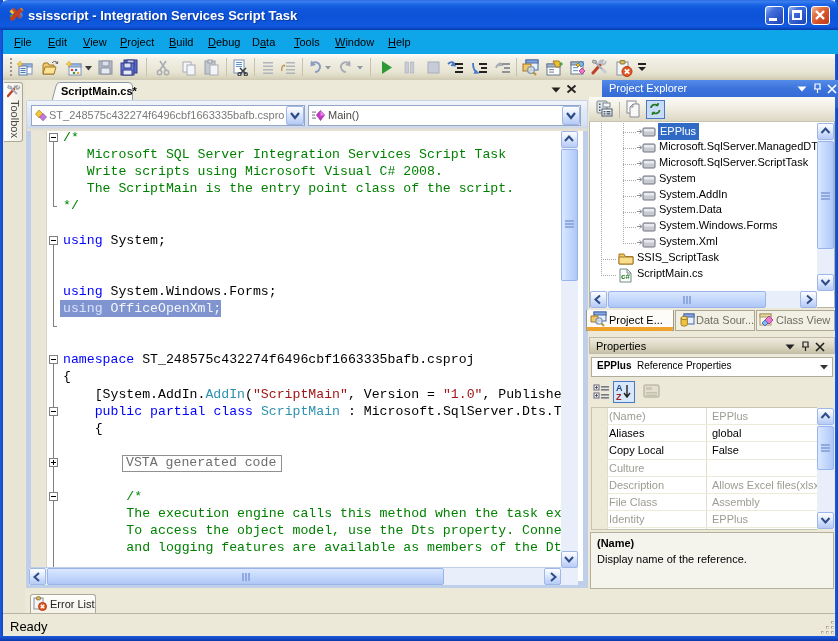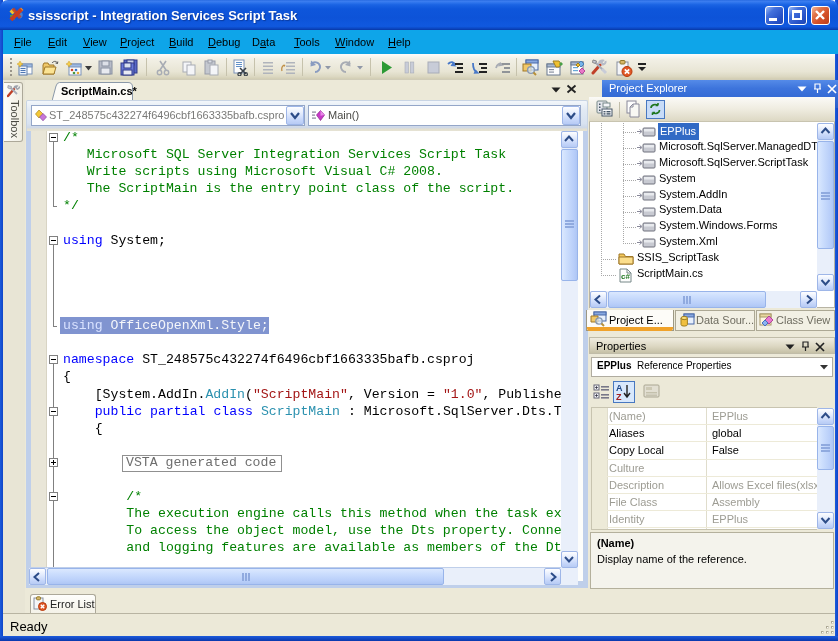--- a/index.html
+++ b/index.html
@@ -393,21 +393,22 @@
 
 <div class="abs" style="left:47px;top:131px;width:514px;height:436px;background:#fff;overflow:hidden;"></div>
 
 <div class="abs" id="codewrap" style="left:47px;top:129px;width:514px;height:438px;overflow:hidden;font-family:'Liberation Mono',monospace;font-size:13.2px;">
 <div class="cl" style="top:0.0px;left:16.0px;"><span class="cm">/*</span></div>
 <div class="cl" style="top:17.1px;left:16.0px;"><span class="cm">   Microsoft SQL Server Integration Services Script Task</span></div>
 <div class="cl" style="top:34.2px;left:16.0px;"><span class="cm">   Write scripts using Microsoft Visual C# 2008.</span></div>
 <div class="cl" style="top:51.3px;left:16.0px;"><span class="cm">   The ScriptMain is the entry point class of the script.</span></div>
 <div class="cl" style="top:68.4px;left:16.0px;"><span class="cm">*/</span></div>
 <div class="cl" style="top:102.6px;left:16.0px;"><span class="kw">using</span> System;</div>
-<div class="cl sel" style="top:188.1px;left:16.0px;"><span class="kw">using</span> OfficeOpenXml.Style;</div>
+<div class="cl" style="top:153.9px;left:16.0px;"><span class="kw">using</span> System.Windows.Forms;</div>
+<div class="cl sel" style="top:171.0px;left:16.0px;"><span class="kw">using</span> OfficeOpenXml;</div>
 <div class="cl" style="top:222.3px;left:16.0px;"><span class="kw">namespace</span> ST_248575c432274f6496cbf1663335bafb.csproj</div>
 <div class="cl" style="top:239.4px;left:16.0px;">{</div>
 <div class="cl" style="top:256.5px;left:16.0px;">    [System.AddIn.<span class="ty">AddIn</span>(<span class="str">"ScriptMain"</span>, Version = <span class="str">"1.0"</span>, Publisher = , Description = )]</div>
 <div class="cl" style="top:273.6px;left:16.0px;">    <span class="kw">public</span> <span class="kw">partial</span> <span class="kw">class</span> <span class="ty">ScriptMain</span> : Microsoft.SqlServer.Dts.Tasks.ScriptTask.VSTARTScriptObjectModelBase</div>
 <div class="cl" style="top:290.7px;left:16.0px;">    {</div>
 <div class="cl" style="top:359.1px;left:16.0px;"><span class="cm">        /*</span></div>
 <div class="cl" style="top:376.2px;left:16.0px;"><span class="cm">        The execution engine calls this method when the task executes.</span></div>
 <div class="cl" style="top:393.3px;left:16.0px;"><span class="cm">        To access the object model, use the Dts property. Connections, variables, events,</span></div>
 <div class="cl" style="top:410.4px;left:16.0px;"><span class="cm">        and logging features are available as members of the Dts property as shown in the following examples.</span></div>
 <div class="abs" style="left:75px;top:326.4px;width:158px;height:14.5px;border:1px solid #909090;background:#fff;"></div>

